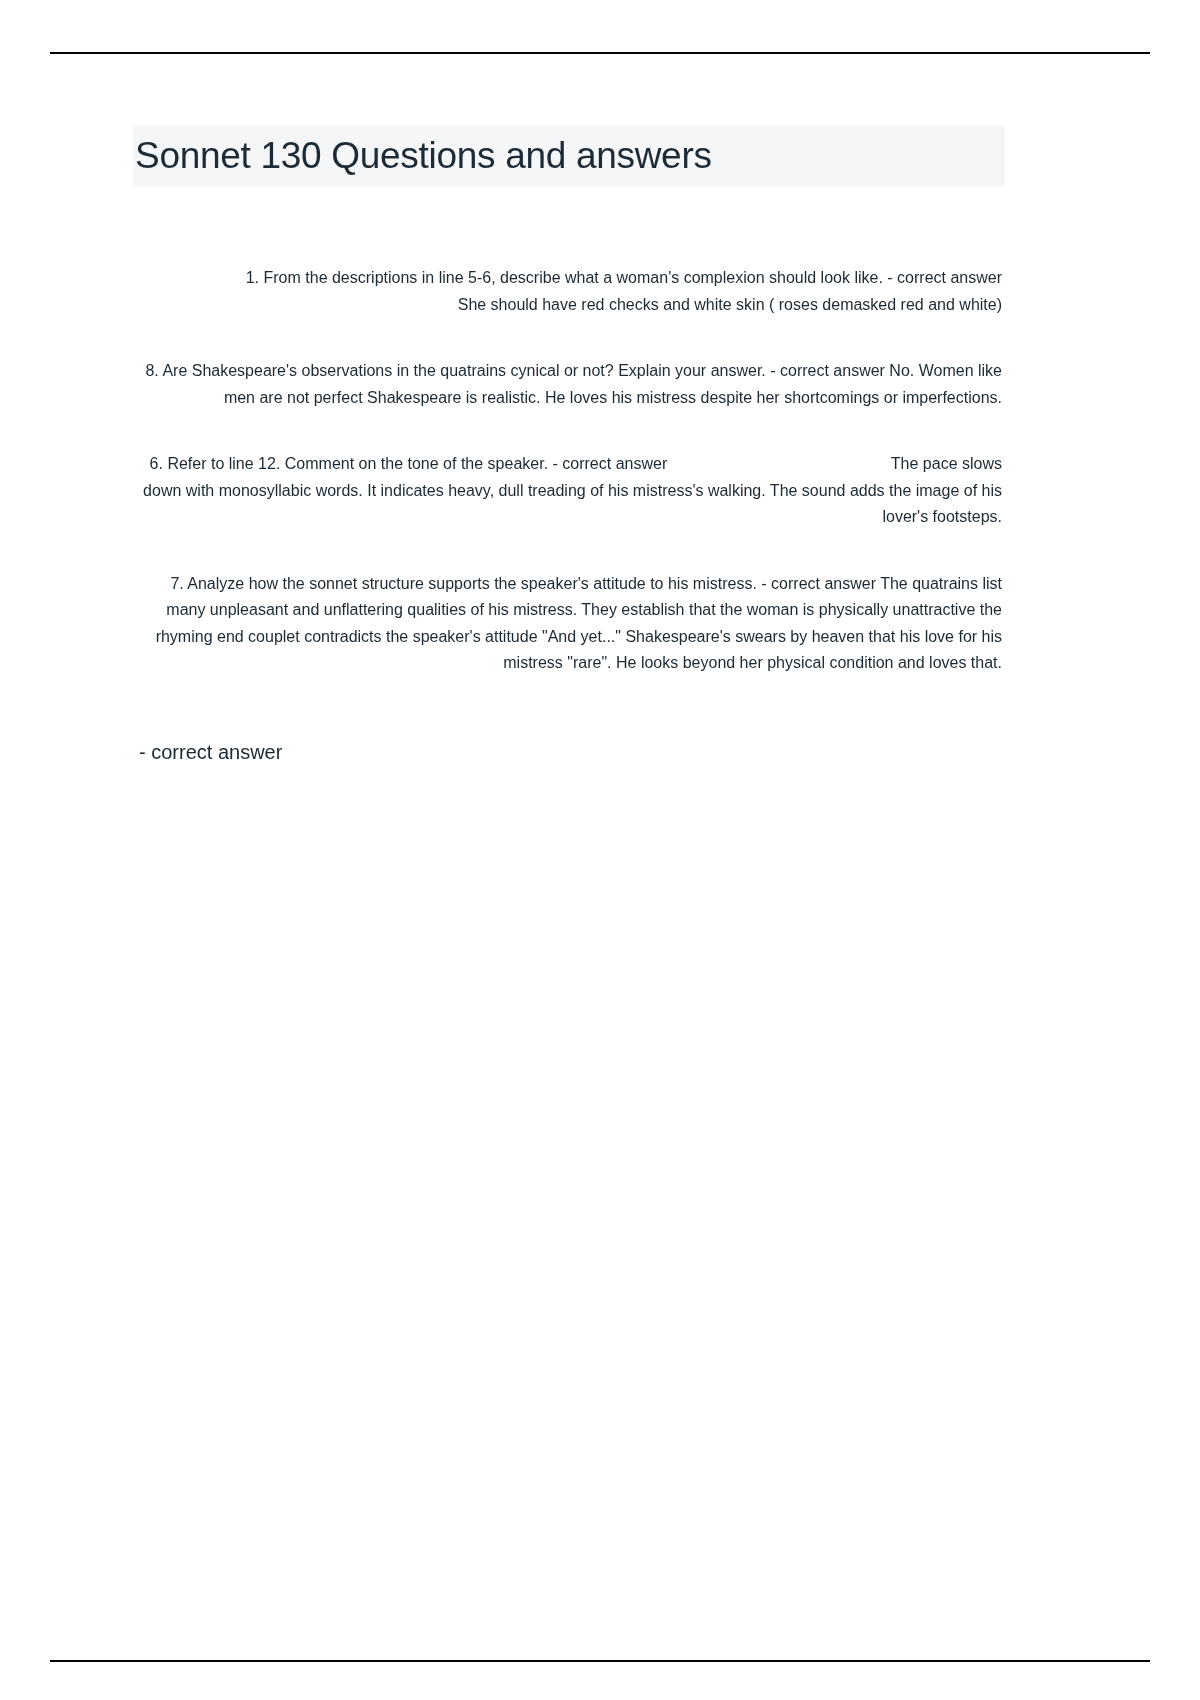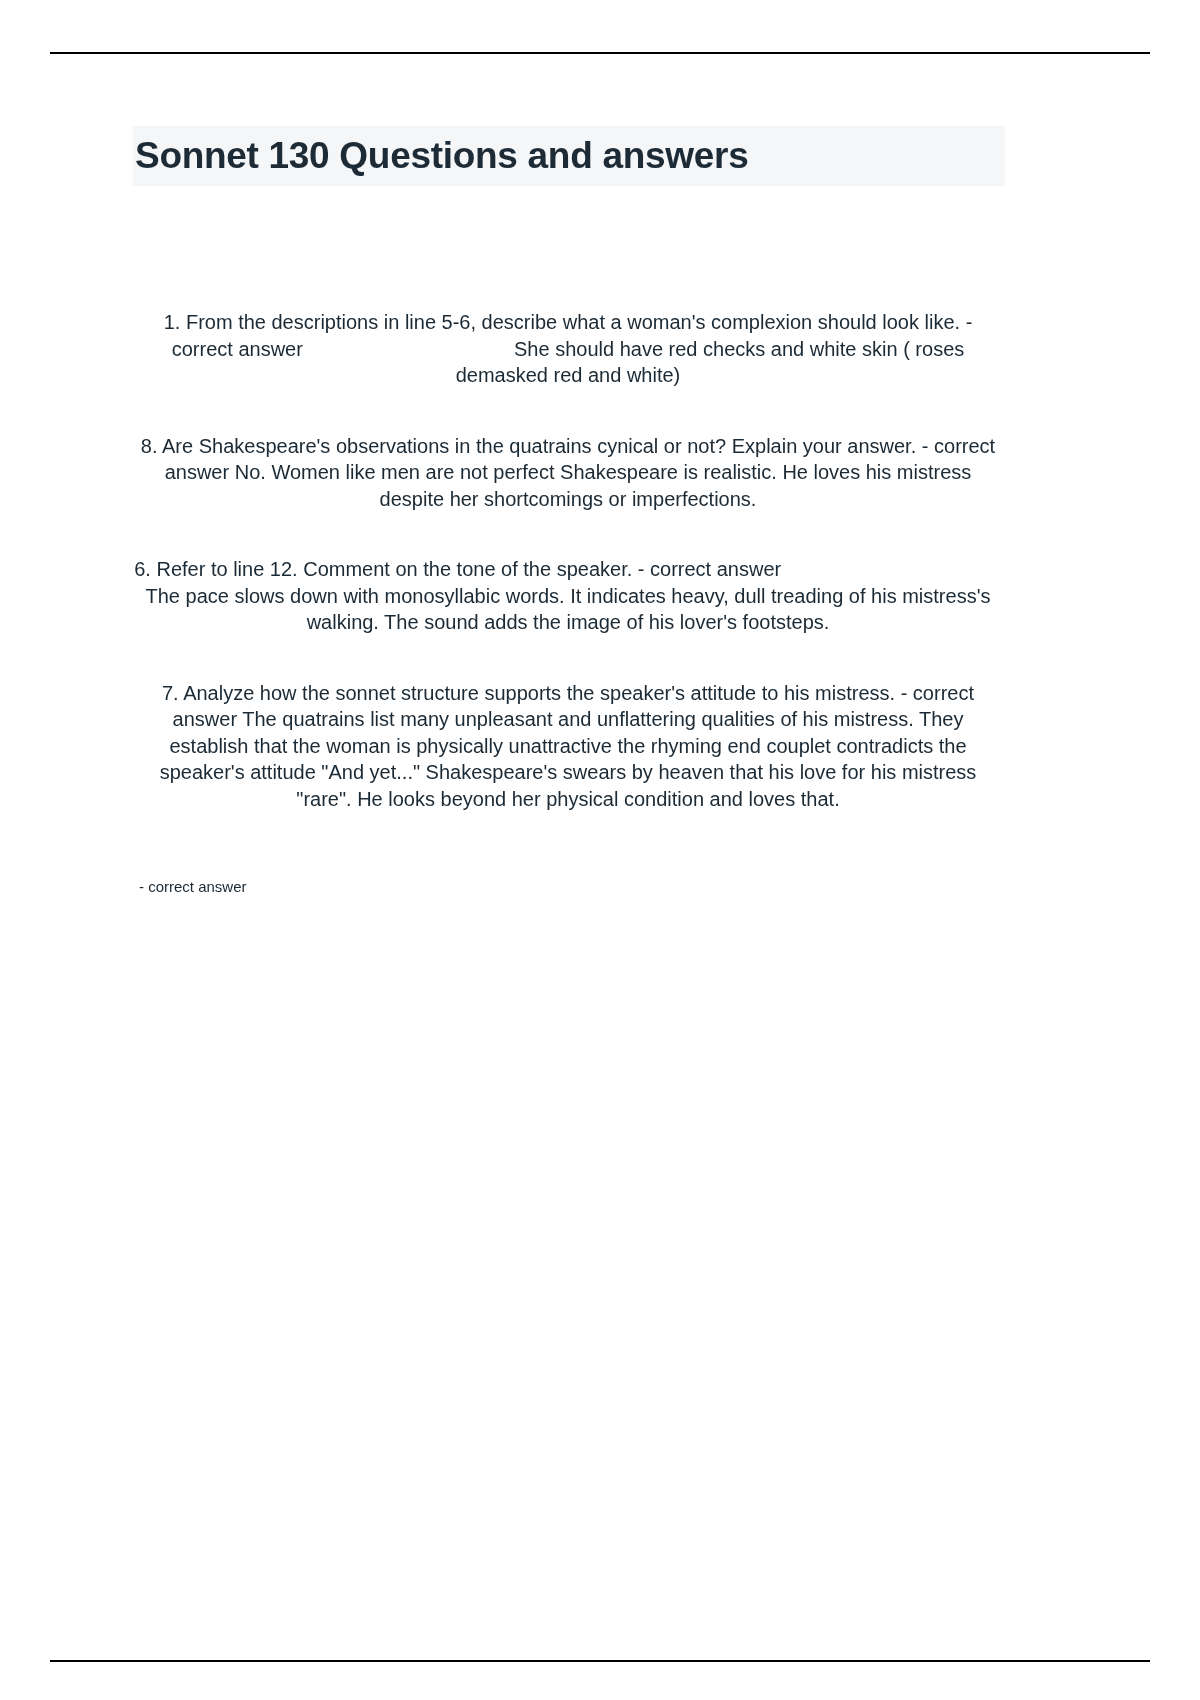--- a/index.html
+++ b/index.html
@@ -39,53 +39,52 @@
     width: 872px;
     height: 60px;
     background: #f5f6f8;
   }
   .doc-title {
     position: absolute;
     left: 135px;
     top: 131px;
     width: 880px;
     font-size: 37px;
-    font-weight: bold;
+    font-weight: normal;
     color: #1d2b36;
     letter-spacing: -0.3px;
     line-height: 50px;
     white-space: nowrap;
   }
   .content {
     position: absolute;
     left: 134px;
     top: 265px;
     width: 868px;
   }
   .qa-block {
     margin-bottom: 40px;
     color: #1b2a35;
-    font-size: 20px;
+    font-size: 16px;
     line-height: 26.5px;
-    text-align: center;
-    margin-top: 44px;
+    text-align: right;
   }
   .qa-block .gap {
     display: inline-block;
     width: 200px;
   }
   .qa-block .gap-sm {
     display: inline-block;
     width: 215px;
   }
   .trailing {
     margin-top: 62px;
     margin-left: 5px;
     color: #1b2a35;
-    font-size: 15px;
+    font-size: 20px;
     line-height: 26.5px;
   }
 </style>
 </head>
 <body>
 
 <div class="page">
 
   <div class="rule-top"></div>
 

